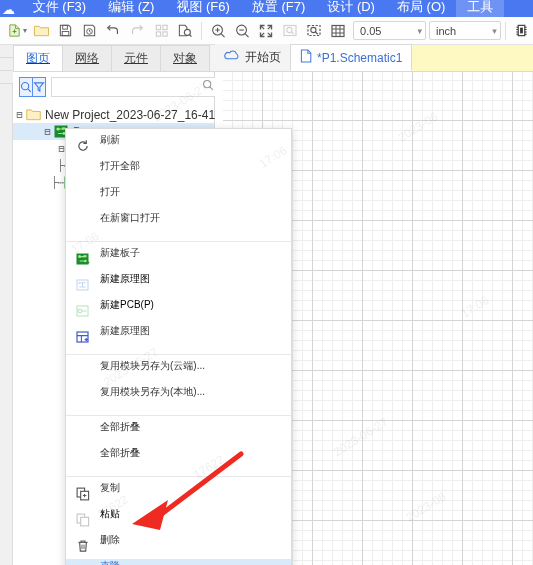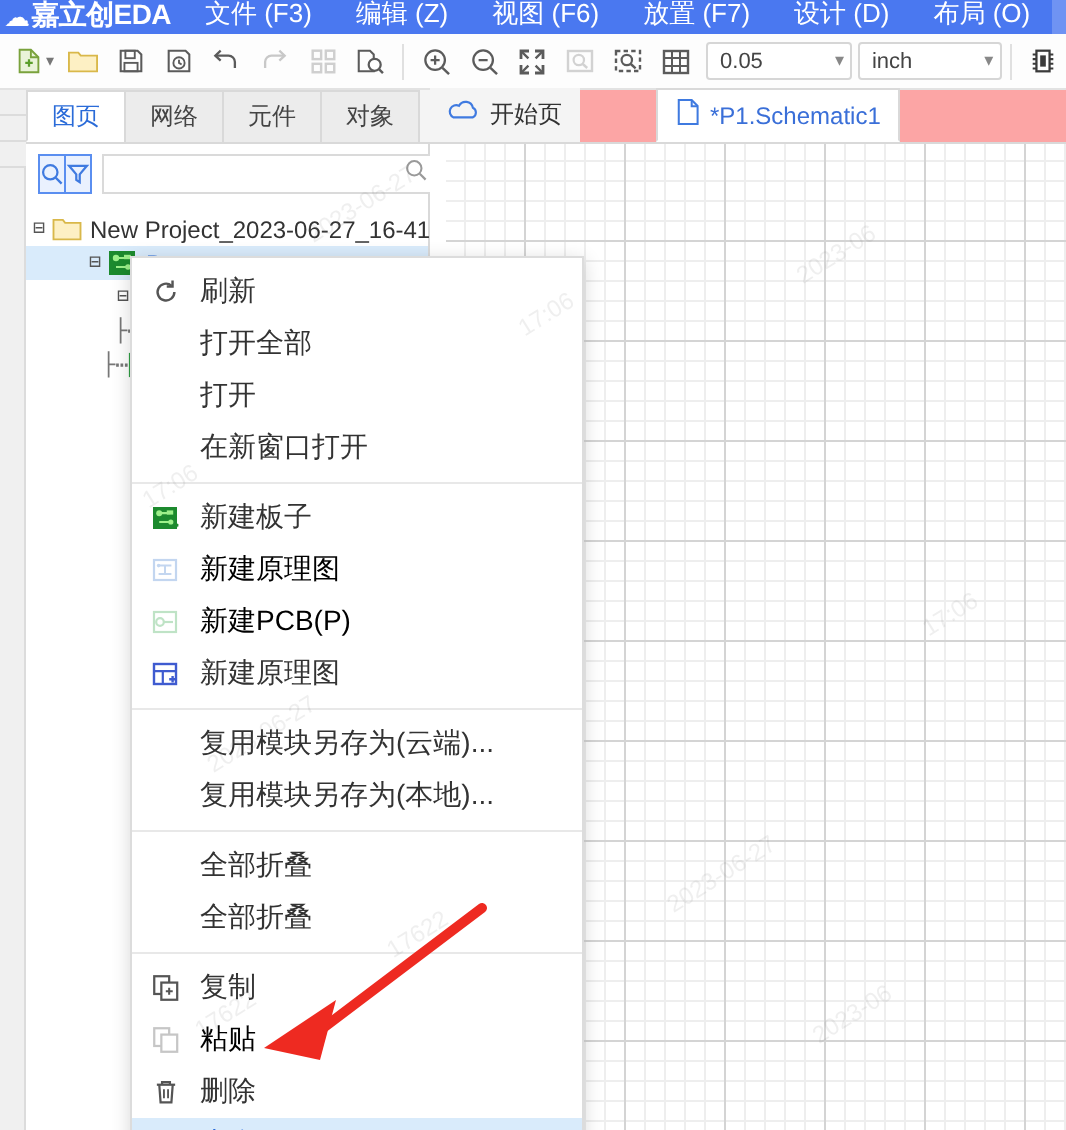--- a/index.html
+++ b/index.html
@@ -61,21 +61,21 @@
     writing-mode:vertical-rl; text-orientation:upright;
     font-size:8px; line-height:13px; color:#555;
     padding:6px 0; letter-spacing:0px; overflow:hidden;
   }
   .vtab.act{ color:#2a6bd8; }
 
   
   #paneltabs{
     position:absolute; left:13px; top:45px; width:202px; height:27px;
     background:#f4f4f4; border-bottom:1px solid #d9d9d9;
-    display:flex; align-items:flex-end;
+    display:flex; align-items:flex-end;text-decoration:underline;
   }
   .ptab{
     height:26px; padding:0 12px; display:flex; align-items:center;
     font-size:12px; color:#444; background:#ececec;
     border:1px solid #d9d9d9; border-bottom:none; margin-right:-1px;
   }
   .ptab.act{ background:#fff; color:#2a6bd8; border-bottom:1px solid #fff; }
 
   
   #sidebar{
@@ -109,28 +109,28 @@
     font-family:"DejaVu Sans Mono",monospace;
   }
   .tlabel{ color:#333; }
   .tlabel.blue{ color:#2a6bd8; }
   .ico{ width:15px; height:13px; margin-right:4px; flex:none; }
   .guide{ color:#777; font-family:"DejaVu Sans Mono",monospace; font-size:11px; }
 
   
   #doctabs{
     position:absolute; left:215px; top:45px; width:318px; height:27px;
-    background:#fca5a5; border-bottom:1px solid #d9d9d9;
+    background:#fef9c3; border-bottom:1px solid #d9d9d9;
     display:flex; align-items:flex-end;
   }
   .dtab{
     height:27px; padding:0 9px; display:flex; align-items:center; gap:5px;
     font-size:12px; color:#333; background:#f4f4f4;
   }
-  .dtab.act{ background:#fff; border:1px solid #d9d9d9; border-bottom:1px solid #fff;margin-left:38px; }
+  .dtab.act{ background:#fff; border:1px solid #d9d9d9; border-bottom:1px solid #fff; }
   .dtab .lbl{ color:#333; }
   .dtab.act .lbl{ color:#3a6fd8; }
 
   #canvas{
     position:absolute; left:215px; top:72px; width:318px; height:493px;
     background:#fff;
     background-image:
       linear-gradient(to right,#d4d4d4 1px,transparent 1px),
       linear-gradient(to bottom,#d4d4d4 1px,transparent 1px),
       linear-gradient(to right,#eeeeee 1px,transparent 1px),
@@ -143,22 +143,22 @@
   }
 
   
   #ctxmenu{
     position:absolute; left:65px; top:128px; width:227px;
     background:#fff; border:1px solid #dcdcdc;
     box-shadow:0 2px 9px rgba(0,0,0,.16);
     padding:4px 0; z-index:40;
   }
   .mrow{
-    height:26px; display:flex; align-items:center; padding-left:10px;
-    font-size:14px; color:#333; white-space:nowrap;
+    height:26px; display:flex; padding-left:10px;
+    font-size:10px; color:#333; white-space:nowrap;
   }
   .mrow .mi{ width:22px; display:flex; align-items:center; justify-content:flex-start; flex:none; }
   .mrow .mt{ padding-left:2px; }
   .mrow.noicon .mt{ padding-left:24px; }
   .mrow.dis{ color:#000000; }
   .mrow.hl{ background:#d9ebfb; }
   .mrow.hl .mt{ color:#2a6bd8; }
   .msep{ height:1px; background:#e8e8e8; margin:4px 0; }
 
   
@@ -170,21 +170,20 @@
     transform:rotate(-32deg); white-space:nowrap; z-index:70; pointer-events:none;
     font-family:"Liberation Sans",sans-serif;
   }
 </style>
 </head>
 <body>
 
 <div id="menubar">
   <div id="brand">
     <span class="logo">☁</span>
-    <span>嘉立创EDA</span>
   </div>
   <div class="menu-item">文件 (F3)</div>
   <div class="menu-item">编辑 (Z)</div>
   <div class="menu-item">视图 (F6)</div>
   <div class="menu-item">放置 (F7)</div>
   <div class="menu-item">设计 (D)</div>
   <div class="menu-item">布局 (O)</div>
   <div class="menu-item hl">工具</div>
 </div>
 

